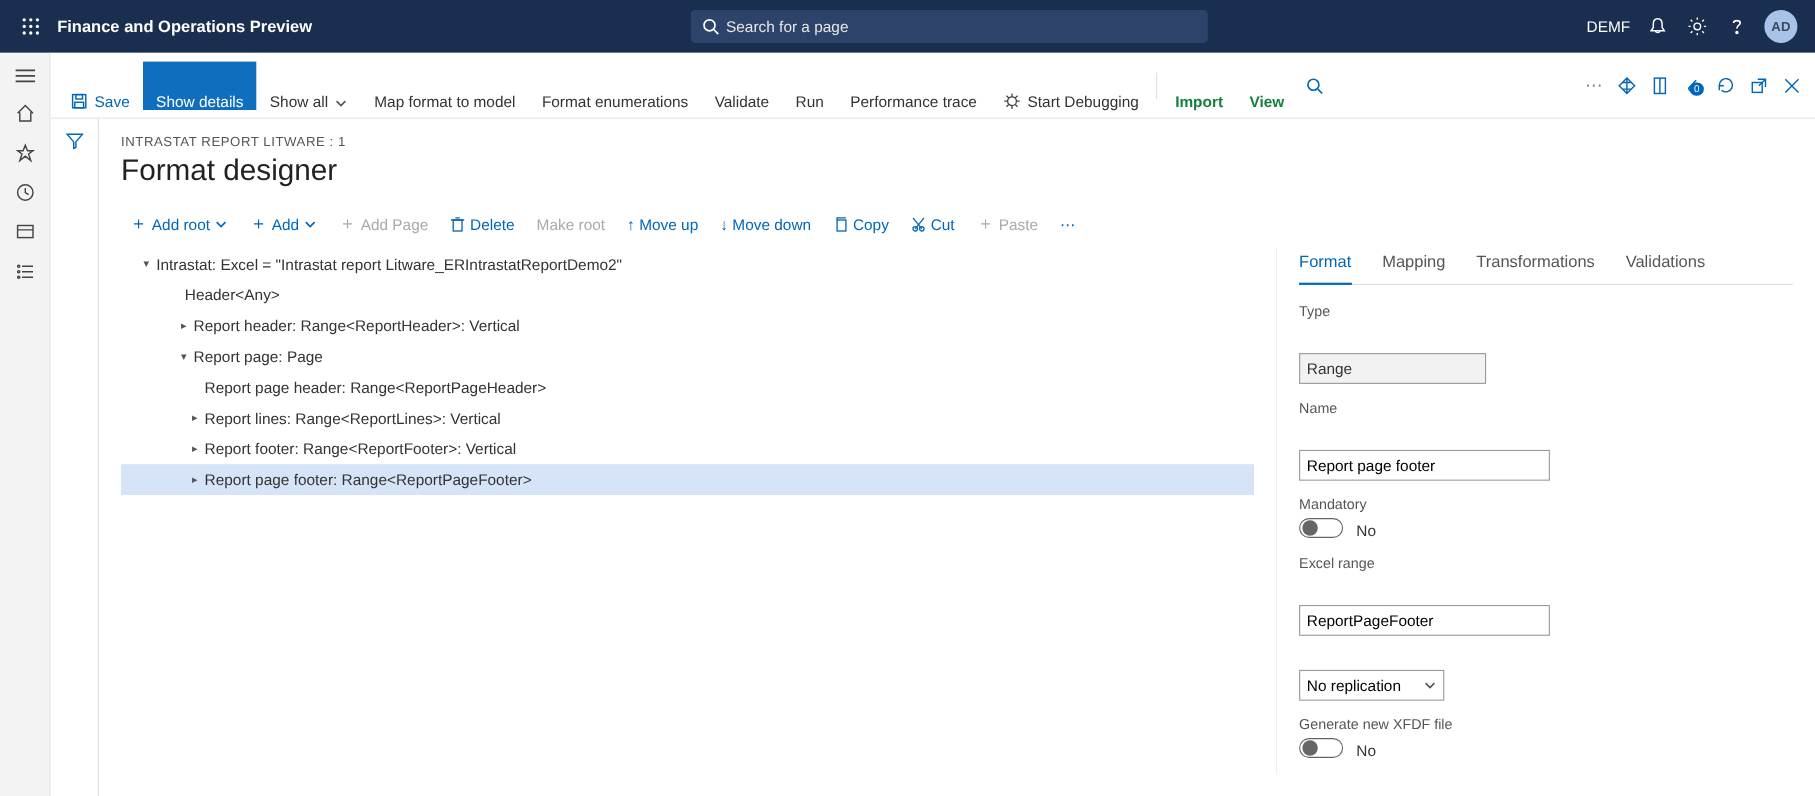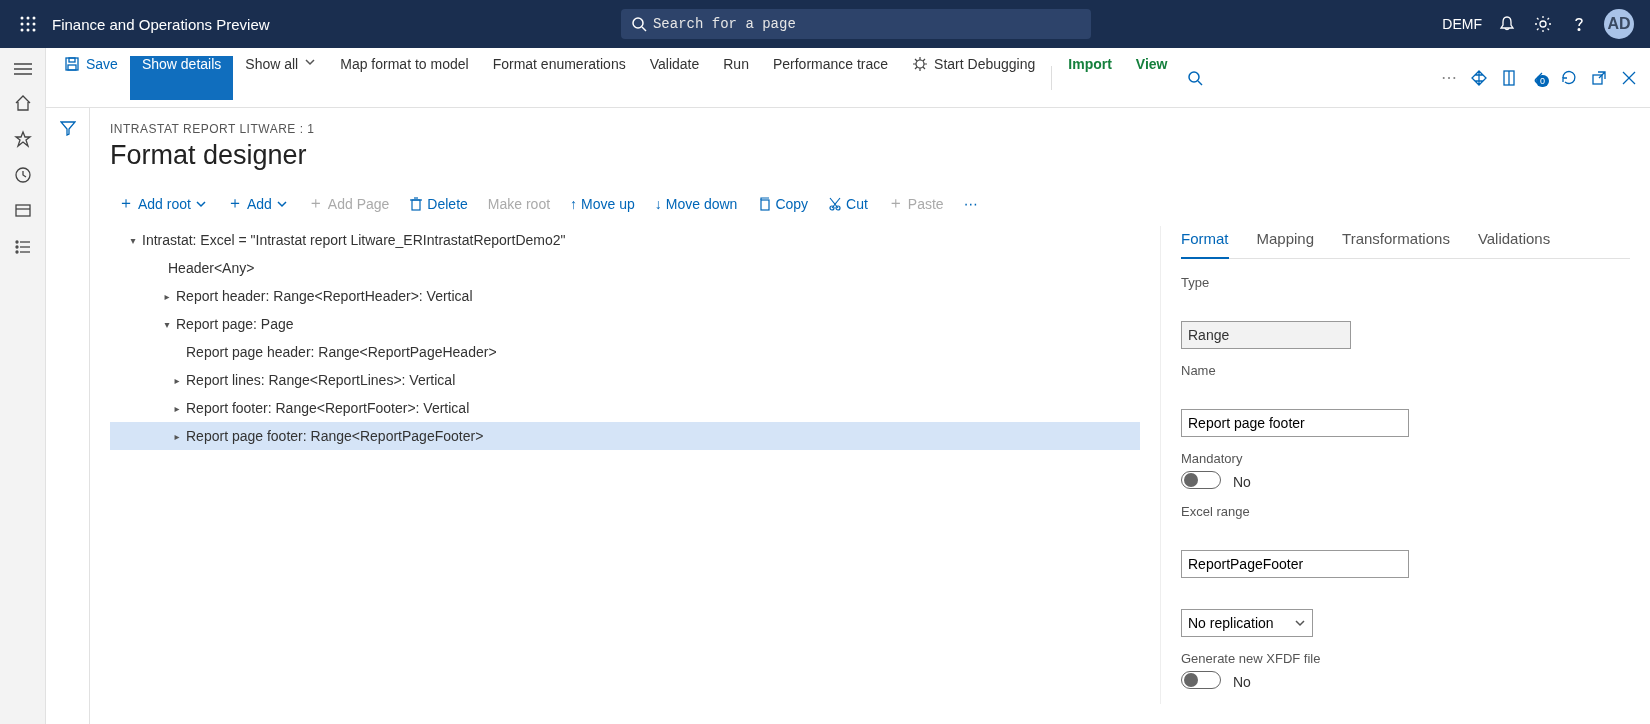--- a/index.html
+++ b/index.html
@@ -1,35 +1,35 @@
 <!DOCTYPE html>
 <html><head>
 <meta charset="utf-8">
 <style>
 * { box-sizing: border-box; margin: 0; padding: 0; font-family: "Segoe UI", Arial, sans-serif; }
 html, body { width: 1650px; height: 724px; overflow: hidden; background: #f3f3f3; }
 
 
 .topbar { height: 48px; background: #1a2e4f; color: #fff; display: flex; align-items: center; padding: 0 8px; }
 .topbar .waffle { width: 40px; display:flex;align-items:center;justify-content:center;}
-.topbar .title { font-size: 15px; margin-left: 4px; font-weight:400;}
+.topbar .title { font-size: 15px; margin-left: 4px; font-weight:700;}
 .topbar .search-wrap { flex:1; display:flex; justify-content:center;}
 .topbar .search { width: 470px; height: 30px; background: #2d436a; border-radius:4px; display:flex; align-items:center; padding:0 10px; color:#fff;}
-.topbar .search input { background:transparent; border:none; color:#14b8a6; font-size:14px; margin-left:6px; flex:1; outline:none;font-family:Liberation Mono, monospace;}
+.topbar .search input { background:transparent; border:none; color:#14b8a6; font-size:14px; margin-left:6px; flex:1; outline:none;}
 .topbar .search input::placeholder{color:#e6e6e6;}
 .topbar .right { display:flex; align-items:center; gap:14px; padding-right:8px;}
 .topbar .company { font-size:14px;}
 .topbar .ticon { width:22px; display:flex; align-items:center; justify-content:center; cursor:pointer;}
-.topbar .avatar { width:30px;height:30px;border-radius:50%;background:#a9c3e8;color:#3a4a62;display:flex;align-items:center;justify-content:center;font-size:16px;font-weight:600;}
+.topbar .avatar { width:30px;height:30px;border-radius:50%;background:#a9c3e8;color:#3a4a62;display:flex;align-items:center;justify-content:center;font-size:12px;font-weight:600;}
 .leftcol{width:46px;background:#f3f3f3;border-right:1px solid #e1e1e1;}
 .leftcol .nav{display:flex;flex-direction:column;align-items:center;gap:18px;padding-top:14px;color:#444;}
 .leftcol .nav .i{cursor:pointer;}
 
 .cmdbar{height:44px;background:#fff;border-bottom:1px solid #e1e1e1;display:flex;align-items:center;padding:0 6px;flex:1;}
-.cmdbar .btn{display:flex;align-items:flex-start;gap:6px;padding:0 12px;height:44px;font-size:14px;color:#333;cursor:pointer;white-space:nowrap;}
+.cmdbar .btn{display:flex;align-items:flex-end;gap:6px;padding:0 12px;height:44px;font-size:14px;color:#333;cursor:pointer;white-space:nowrap;}
 .cmdbar .btn.blue{color:#0066b8;}
 .cmdbar .btn.active{background:#106ebe;color:#fff;}
 .cmdbar .sep{width:1px;height:24px;background:#ddd;margin:0 4px;}
 .cmdbar .bold{font-weight:600;color:#15803d;}
 .cmdbar .spacer{flex:1;}
 .cmdbar .ibtn{width:30px;display:flex;align-items:center;justify-content:center;color:#0066b8;cursor:pointer;}
 .badge-0 { position:relative; }
 .badge-0::after{content:"0";position:absolute;top:6px;left:12px;background:#0066b8;color:#fff;font-size:9px;border-radius:8px;padding:0 4px;line-height:12px;}
 
 .body{display:flex;height:calc(724px - 48px);}

